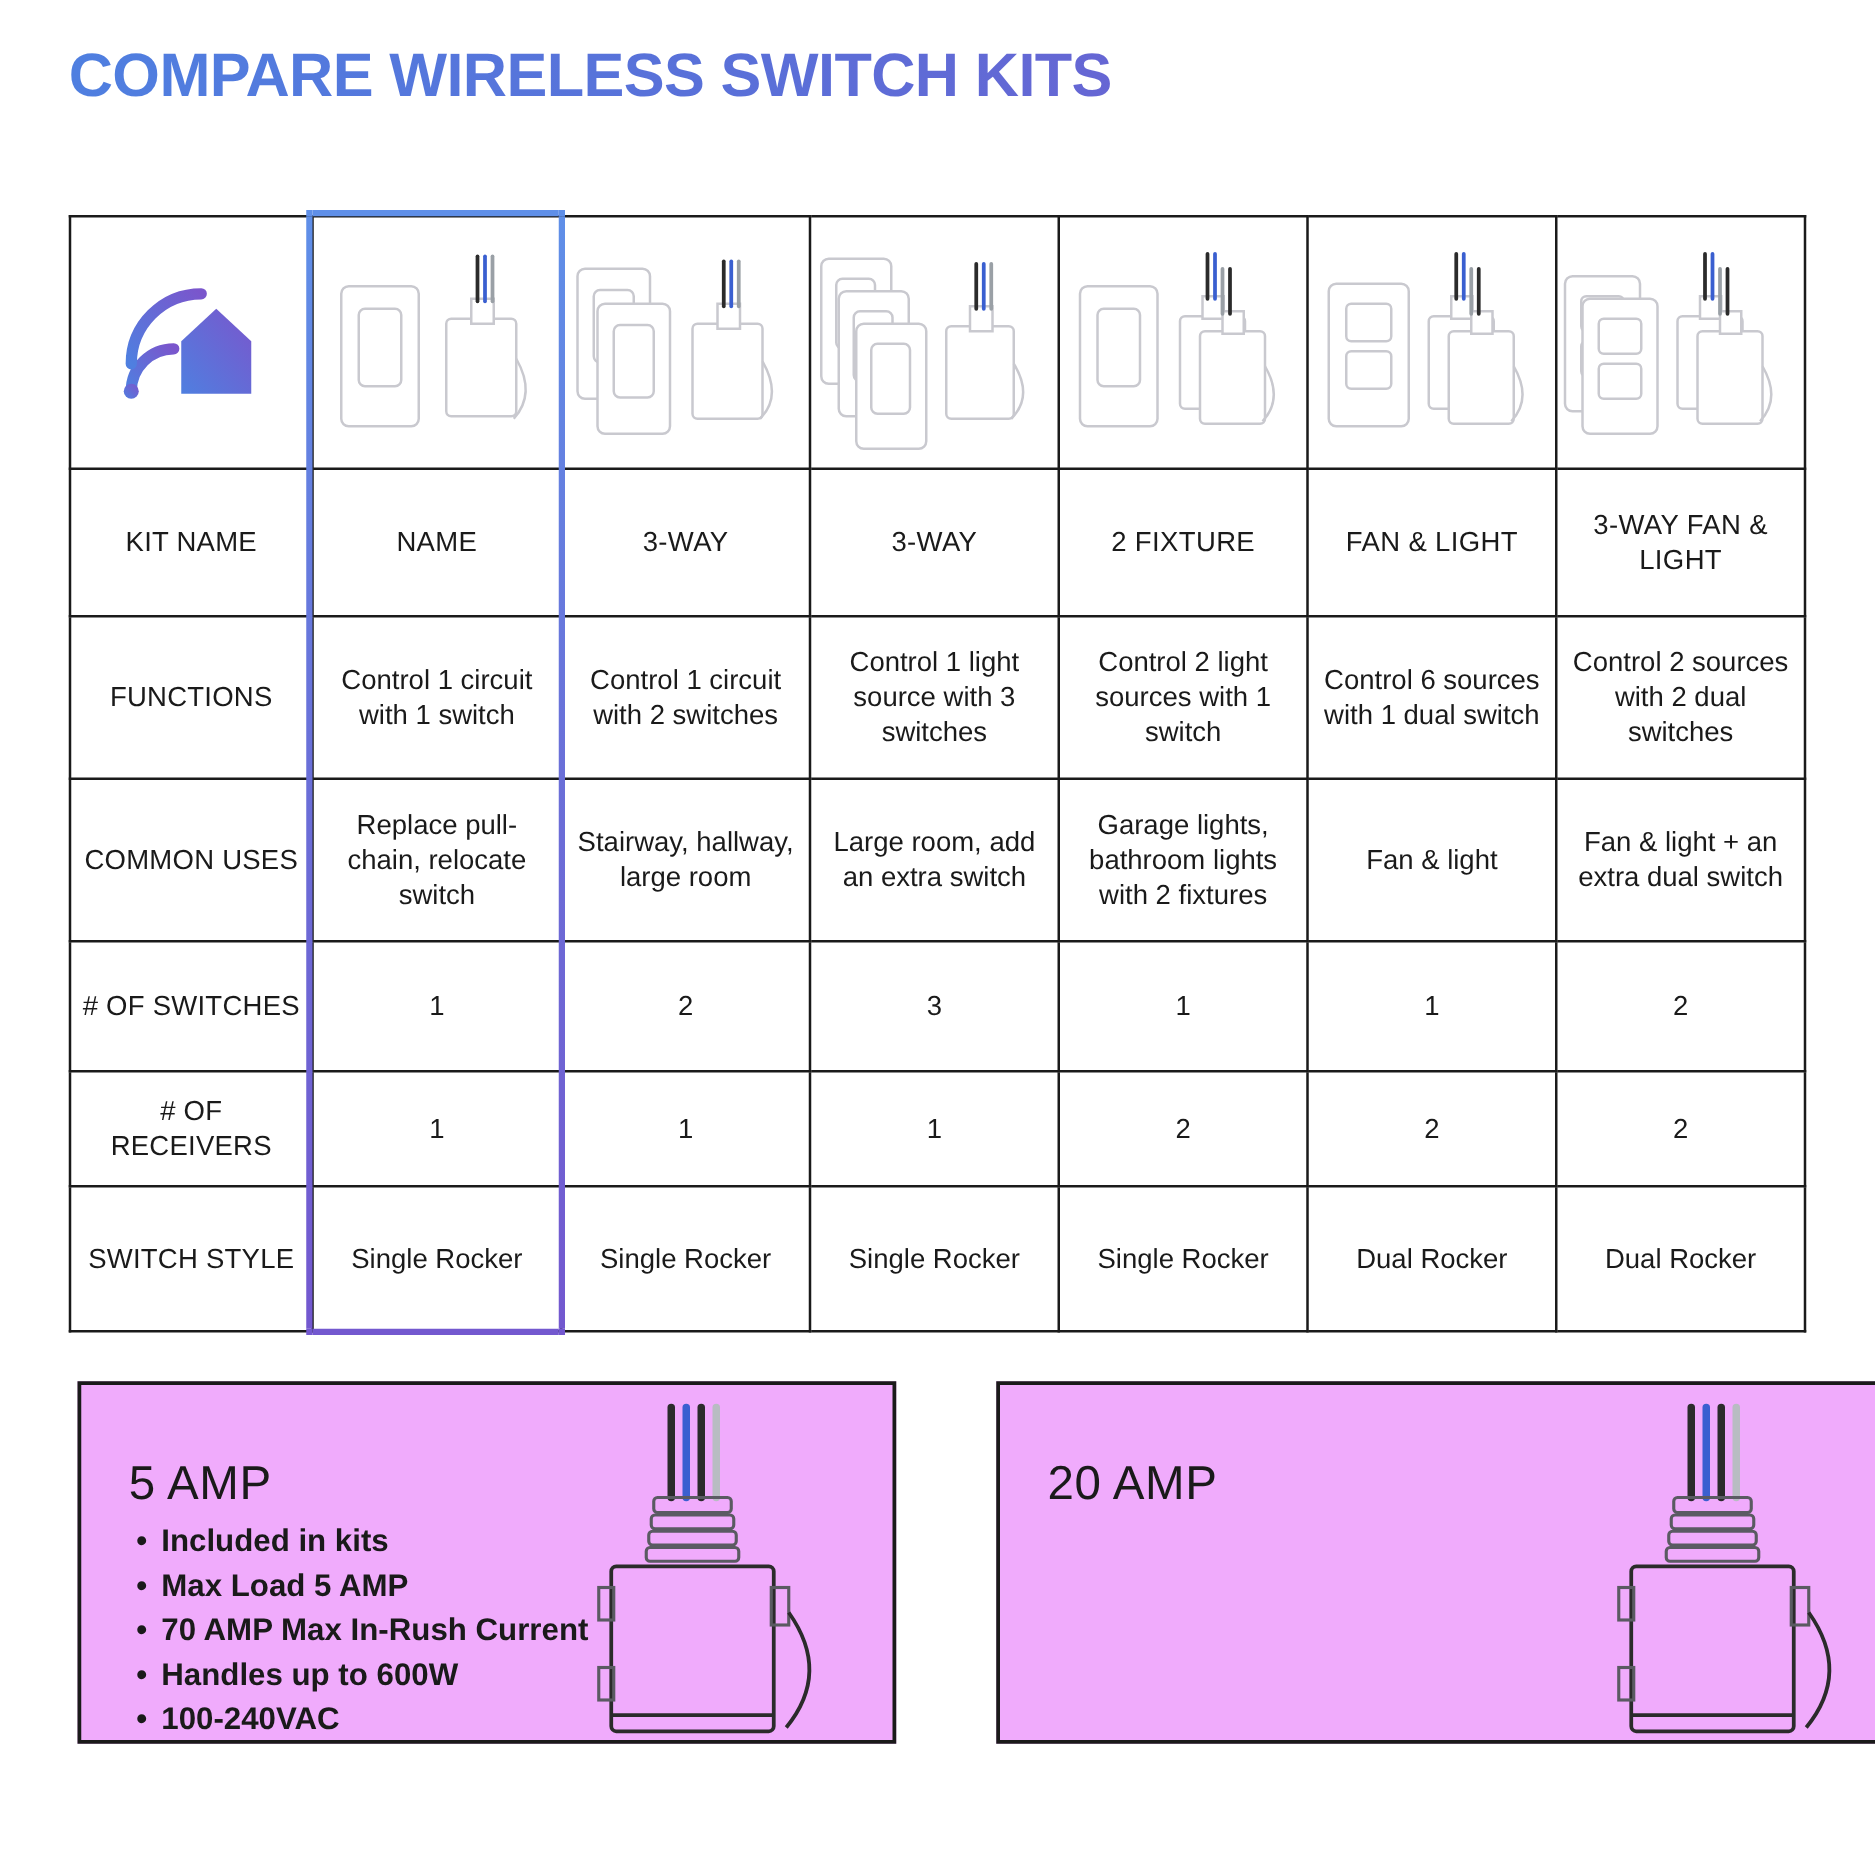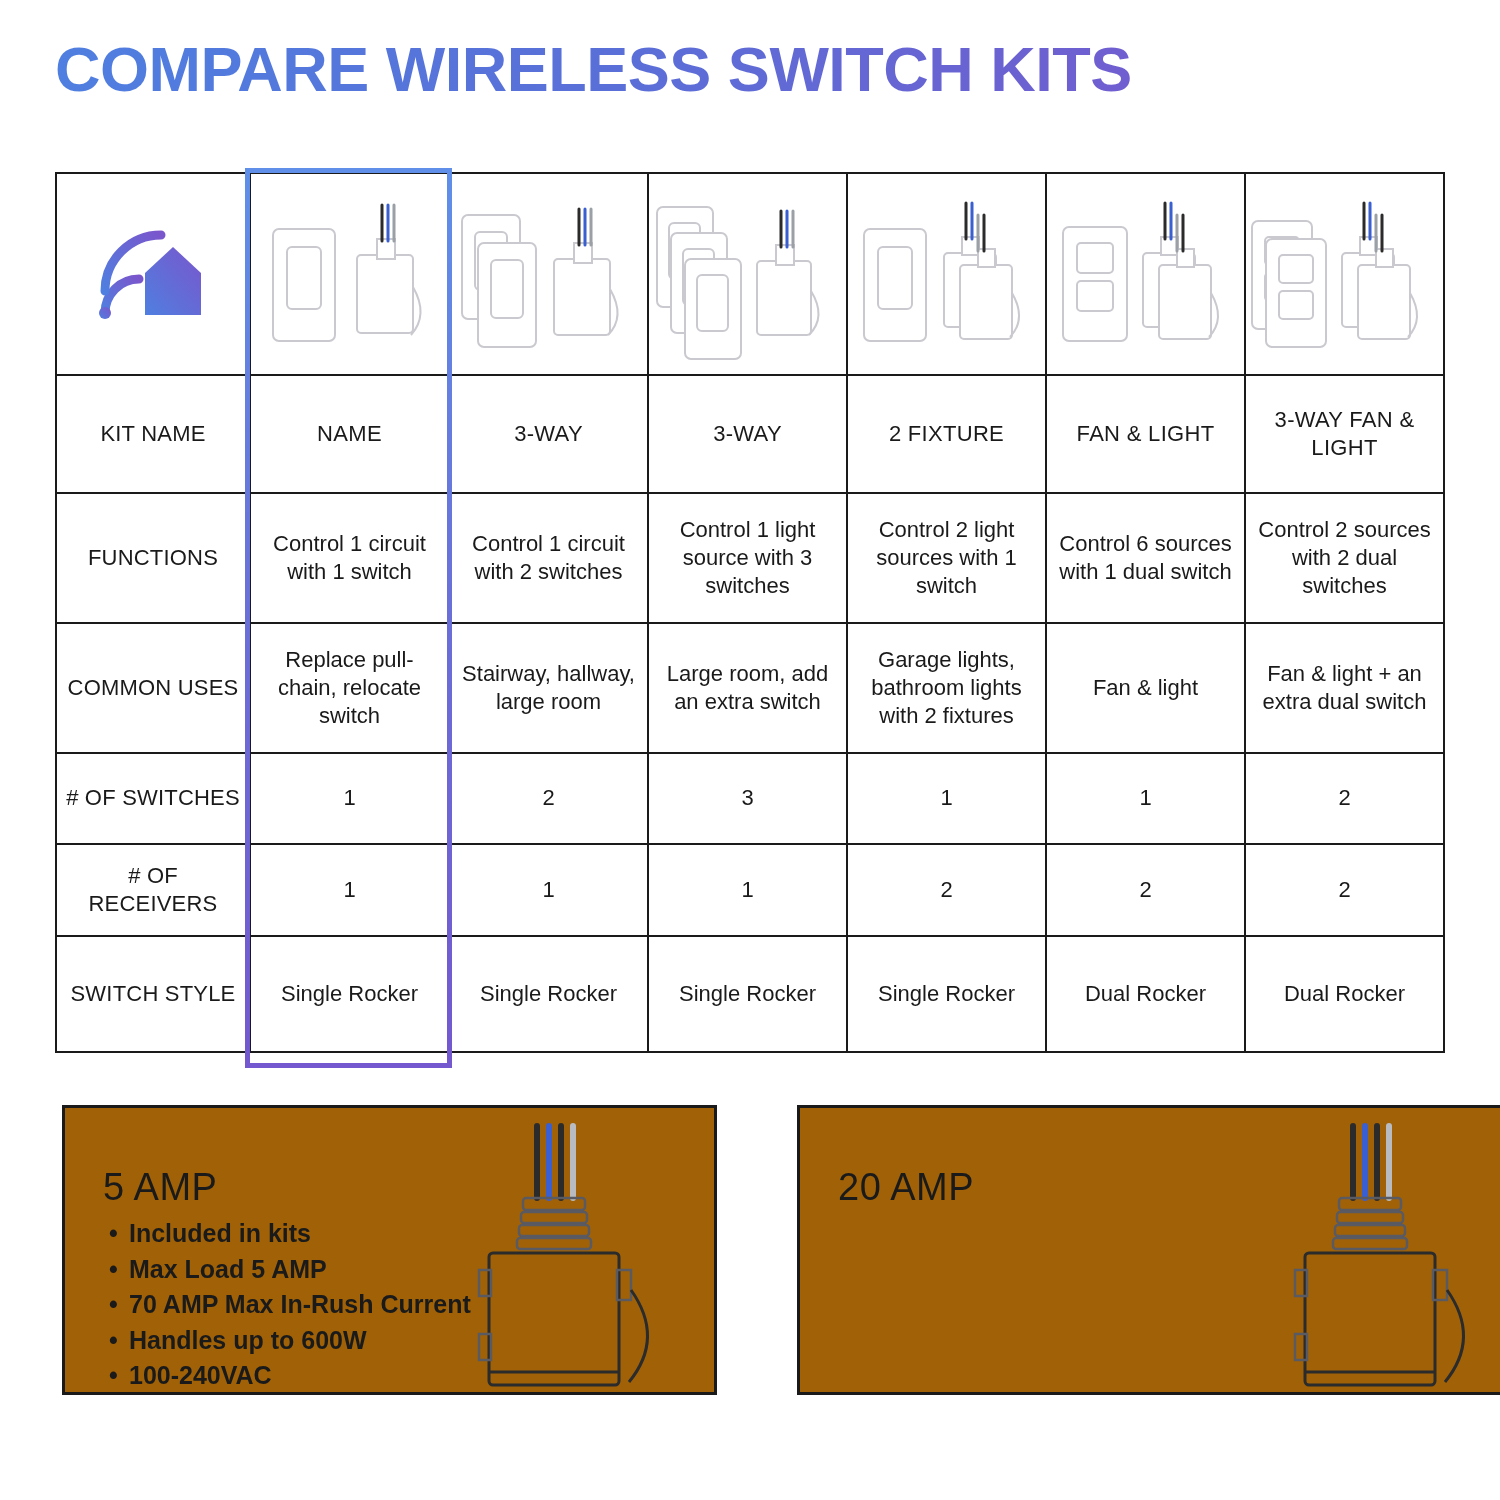--- a/index.html
+++ b/index.html
@@ -15,21 +15,21 @@
     width: 1500px; height: 1500px;
     padding: 0;
     overflow: hidden;
   }
 
   
   .title {
     position: absolute;
     top: 36px; left: 55px;
     width: 1400px;
-    font-size: 63px;
+    font-size: 49px;
     font-weight: bold;
     letter-spacing: -0.5px;
     line-height: 1.05;
     background: linear-gradient(90deg, #4f7fe0 0%, #5a6fd8 40%, #6f5fd0 75%, #7a56cc 100%);
     -webkit-background-clip: text;
     background-clip: text;
     color: transparent;
     -webkit-text-fill-color: transparent;
     white-space: nowrap;
   }
@@ -63,21 +63,21 @@
     letter-spacing: 0.2px;
   }
   td.kitname {
     font-size: 27px;
     letter-spacing: 0.3px;
   }
   tr.imgrow td { height: 202px; padding: 0; }
   tr.namerow td { height: 118px; }
   tr.funcrow td { height: 130px; }
   tr.usesrow td { height: 130px; }
-  tr.swrow td { height: 91px; }
+  tr.swrow td { height: 104px; }
   tr.rcvrow td { height: 92px; }
   tr.stylerow td { height: 116px; margin-left: 17px; }
   td.num { font-size: 24px; }
 
   
   .highlight {
     position: absolute;
     top: -4px;
     left: 190px;
     width: 207px;
@@ -88,21 +88,21 @@
   }
 
   
   .home-icon { width: 120px; height: 110px; display:block; margin: 0 auto; }
   .kit-art { width: 190px; height: 195px; display: block; margin: 0 auto; }
 
   
   .panel {
     position: absolute;
     border: 3px solid #1a1a1a;
-    background: #a16207;
+    background: #f0abfc;
     height: 290px;
     top: 1105px;
   }
   .panel.left  { left: 62px;  width: 655px; }
   .panel.right { left: 797px; width: 736px; }
   .panel h2 {
     margin: 0;
     position: absolute;
     top: 58px; left: 38px;
     font-size: 38px;

